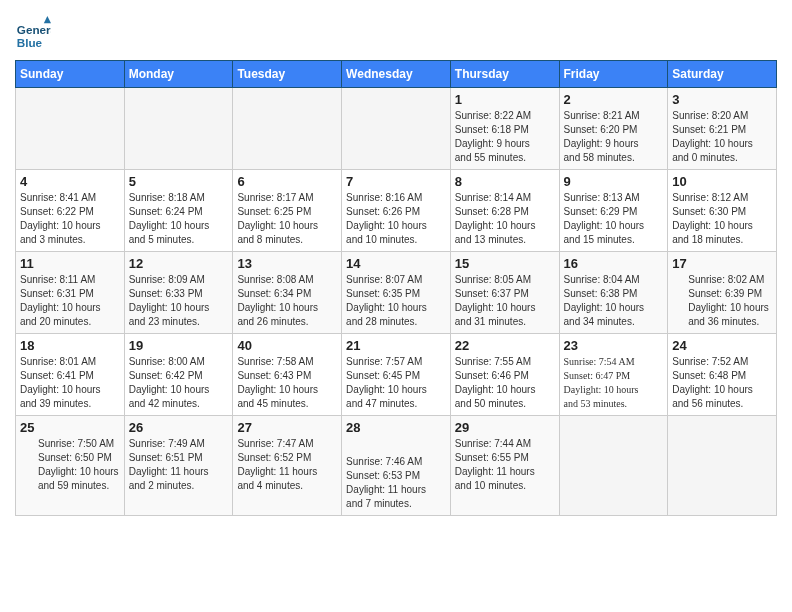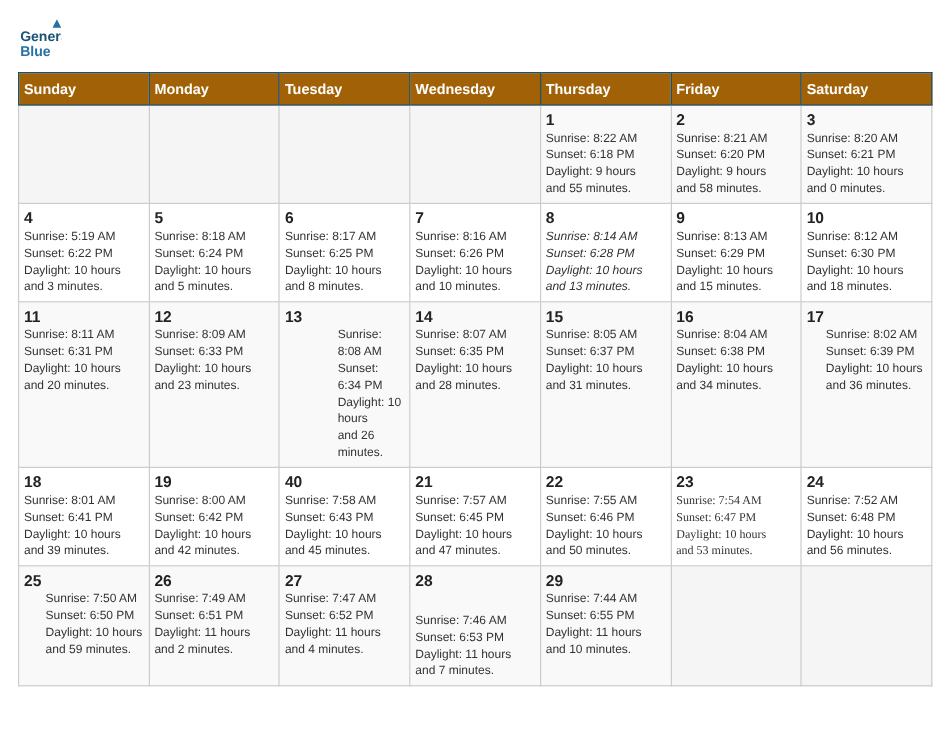--- a/index.html
+++ b/index.html
@@ -41,21 +41,21 @@
     .sub-title {
       font-size: 16px;
       color: #555;
     }
     table {
       width: 100%;
       border-collapse: collapse;
       font-size: 11px;
     }
     thead tr th {
-      background-color: #a16207;
+      background-color: #3b82f6;
       color: #fff;
       padding: 6px 4px;
       text-align: left;
       font-size: 12px;
       font-weight: bold;
       border: 1px solid #1a5276;
     }
     tbody tr td {
       border: 1px solid #ccc;
       vertical-align: top;
@@ -134,21 +134,21 @@
           <span class="day-num">3</span>
           <div class="day-info" style="white-space: pre-line;">Sunrise: 8:20 AM
 Sunset: 6:21 PM
 Daylight: 10 hours
 and 0 minutes.</div>
         </td>
       </tr>
       <tr>
         <td>
           <span class="day-num">4</span>
-          <div class="day-info" style="white-space: pre-line;">Sunrise: 5:19 AM
+          <div class="day-info" style="white-space: pre-line;">Sunrise: 8:41 AM
 Sunset: 6:22 PM
 Daylight: 10 hours
 and 3 minutes.</div>
         </td>
         <td>
           <span class="day-num">5</span>
           <div class="day-info" style="white-space: pre-line;">Sunrise: 8:18 AM
 Sunset: 6:24 PM
 Daylight: 10 hours
 and 5 minutes.</div>
@@ -162,21 +162,21 @@
         </td>
         <td>
           <span class="day-num">7</span>
           <div class="day-info" style="white-space: pre-line;">Sunrise: 8:16 AM
 Sunset: 6:26 PM
 Daylight: 10 hours
 and 10 minutes.</div>
         </td>
         <td>
           <span class="day-num">8</span>
-          <div class="day-info" style="white-space: pre-line; font-style: italic;">Sunrise: 8:14 AM
+          <div class="day-info" style="white-space: pre-line;">Sunrise: 8:14 AM
 Sunset: 6:28 PM
 Daylight: 10 hours
 and 13 minutes.</div>
         </td>
         <td>
           <span class="day-num">9</span>
           <div class="day-info" style="white-space: pre-line;">Sunrise: 8:13 AM
 Sunset: 6:29 PM
 Daylight: 10 hours
 and 15 minutes.</div>
@@ -199,21 +199,21 @@
         </td>
         <td>
           <span class="day-num">12</span>
           <div class="day-info" style="white-space: pre-line;">Sunrise: 8:09 AM
 Sunset: 6:33 PM
 Daylight: 10 hours
 and 23 minutes.</div>
         </td>
         <td>
           <span class="day-num">13</span>
-          <div class="day-info" style="white-space: pre-line; margin-left: 44px;">Sunrise: 8:08 AM
+          <div class="day-info" style="white-space: pre-line;">Sunrise: 8:08 AM
 Sunset: 6:34 PM
 Daylight: 10 hours
 and 26 minutes.</div>
         </td>
         <td>
           <span class="day-num">14</span>
           <div class="day-info" style="white-space: pre-line;">Sunrise: 8:07 AM
 Sunset: 6:35 PM
 Daylight: 10 hours
 and 28 minutes.</div>

